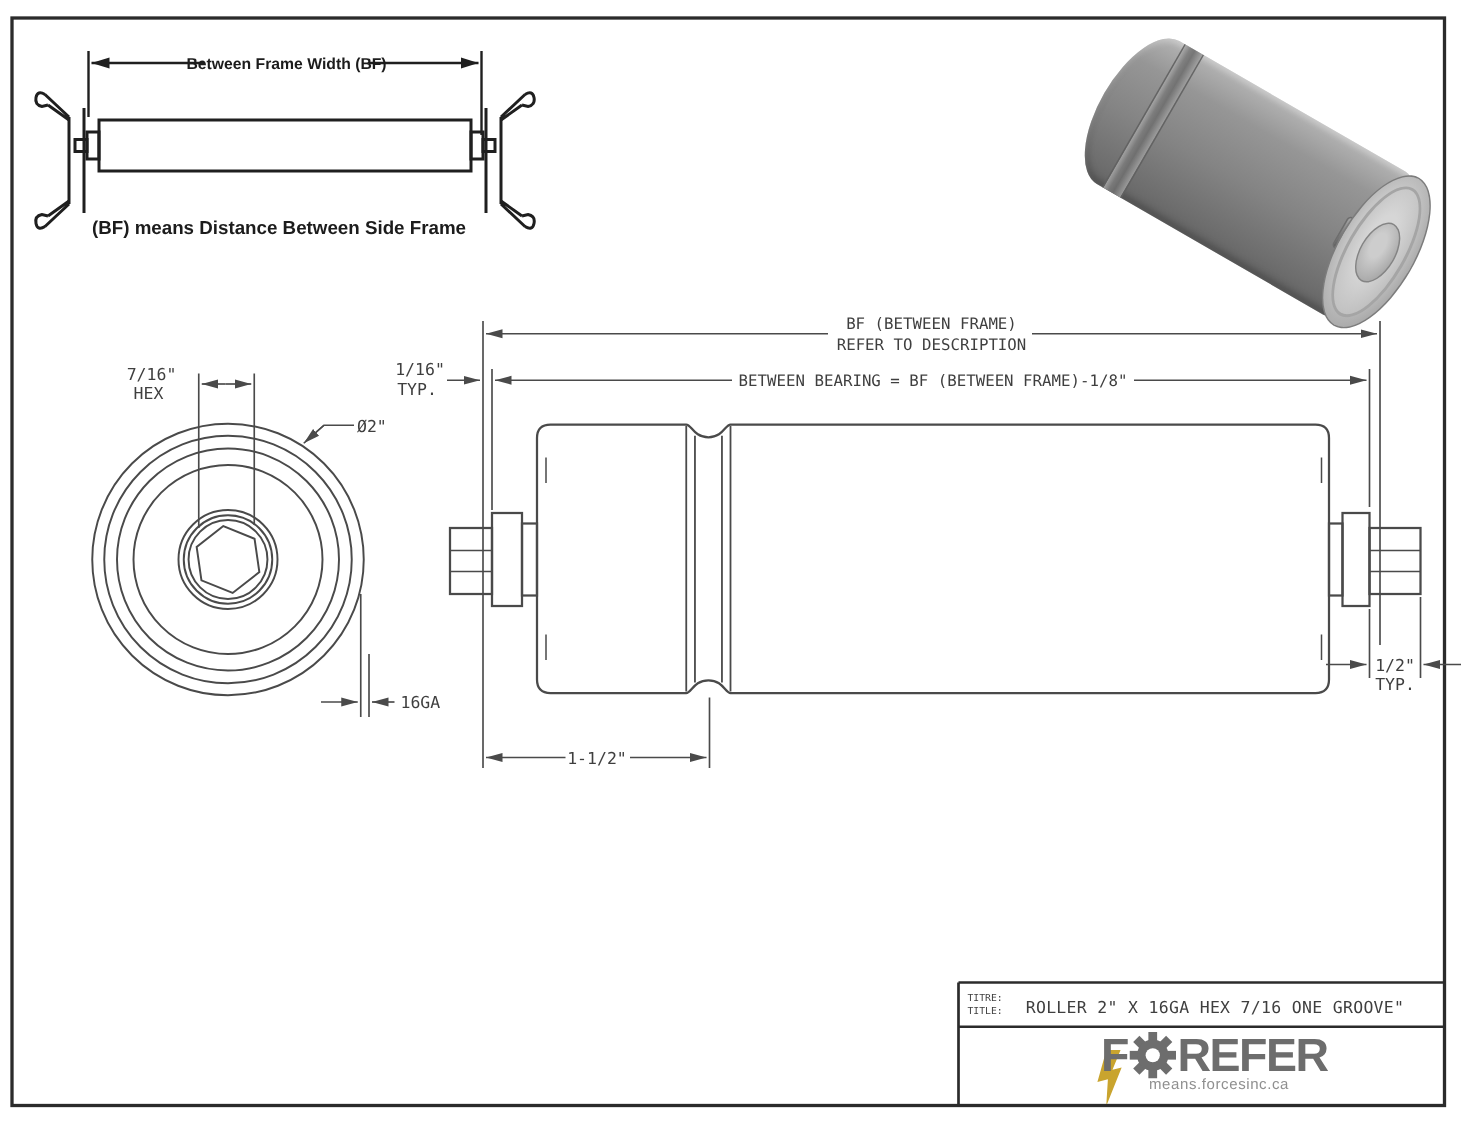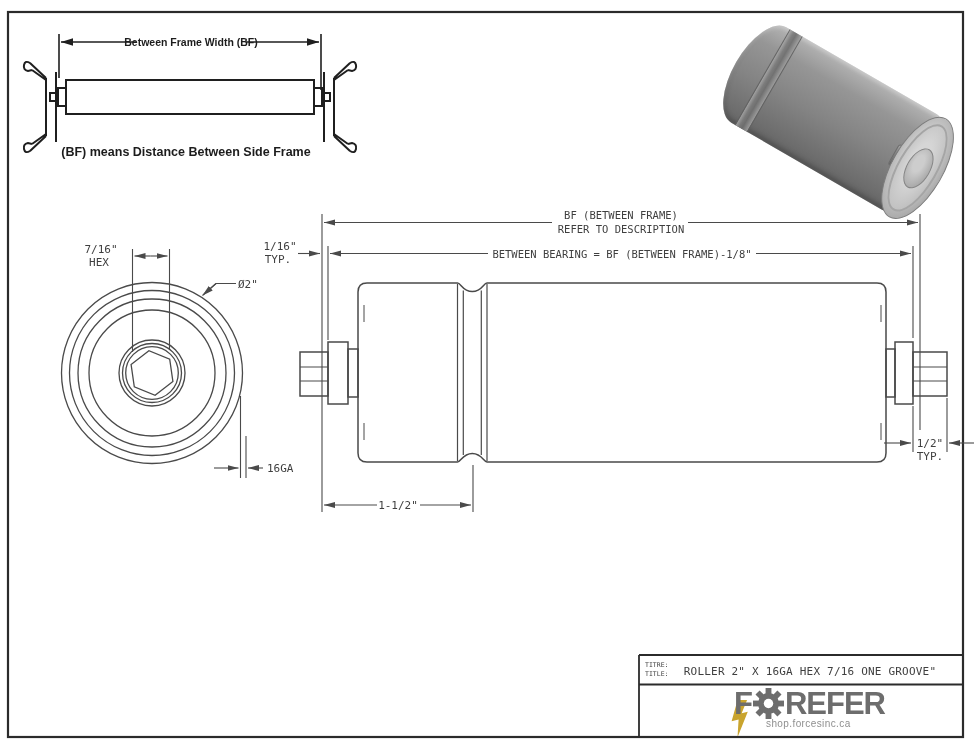--- a/index.html
+++ b/index.html
@@ -230,16 +230,16 @@
               <rect x="-3.2" y="-17" width="6.4" height="8" transform="rotate(270)"></rect>
               <rect x="-3.2" y="-17" width="6.4" height="8" transform="rotate(315)"></rect>
               <circle cx="0" cy="0" r="11.5"></circle>
             </g>
           </g>
           <circle cx="17" cy="17" r="5.2" fill="#ffffff"></circle>
         </svg>
       </span>
       <span>REFER</span>
     </div>
-    <div class="site">shop.forcesinc.ca</div>
+    <div class="site">means.forcesinc.ca</div>
   </div>
 
 </div>
 
 </body></html>

